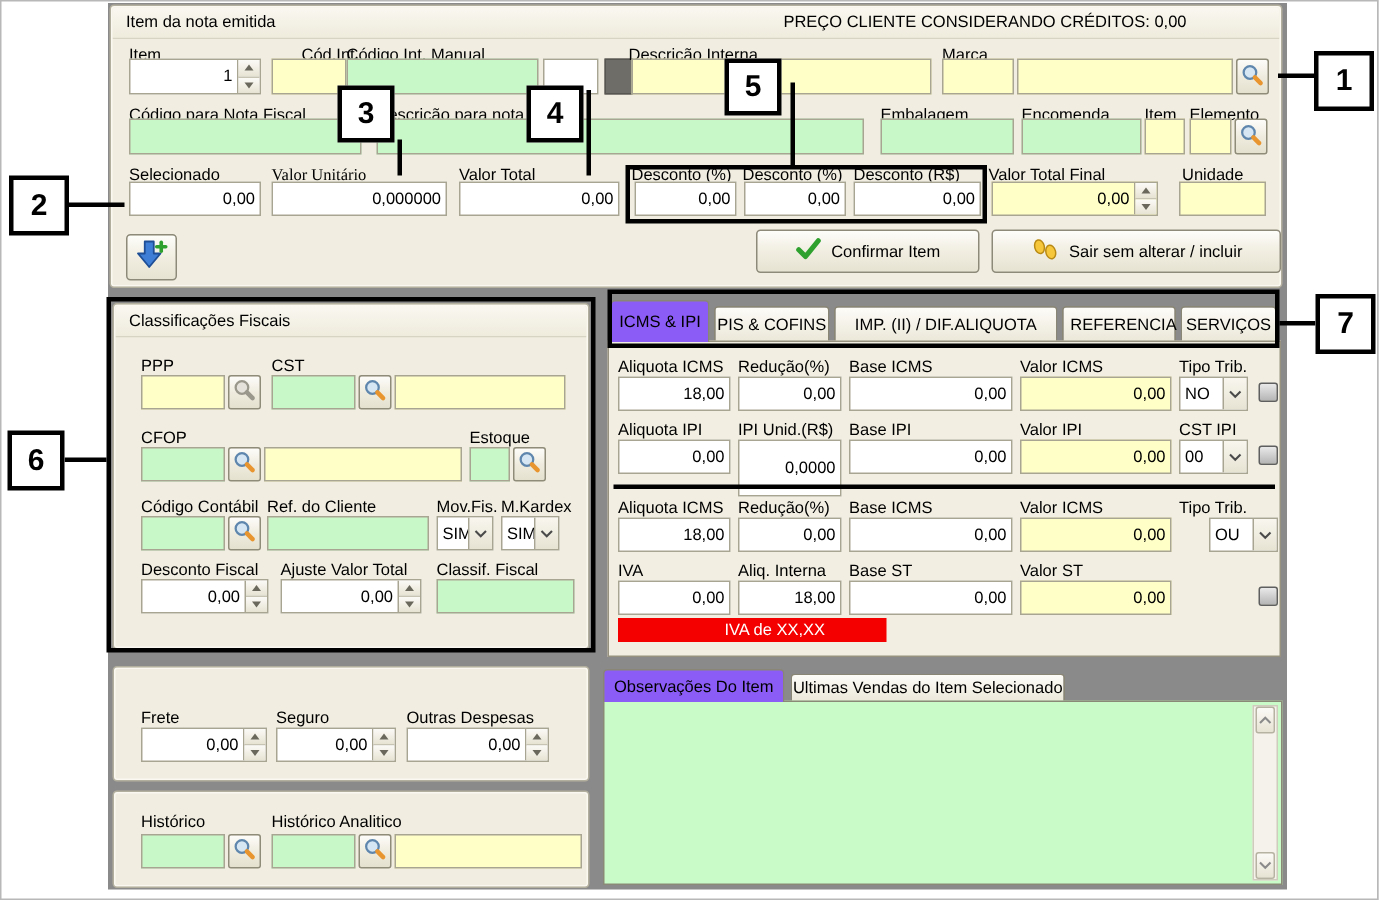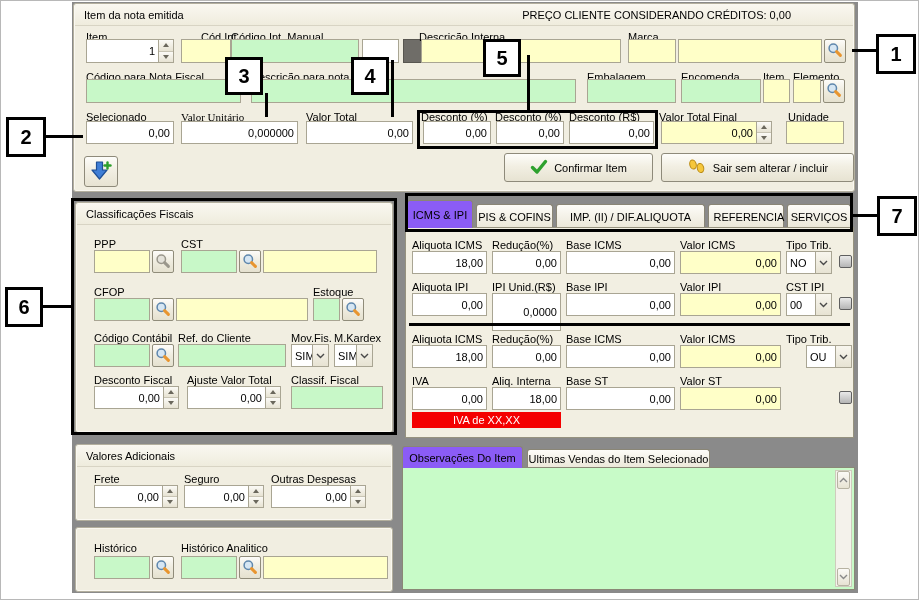--- a/index.html
+++ b/index.html
@@ -38,21 +38,21 @@
   .tab{position:absolute;box-sizing:border-box;border:1px solid #8a8676;border-bottom:none;
        border-radius:3px 3px 0 0;background:linear-gradient(#fdfcf8,#ebe7d8);
        display:flex;align-items:center;justify-content:center;white-space:nowrap;padding:0 6px;}
   .tab.active{background:#8b5cf6;z-index:6;}
   .tabpage{position:absolute;background:#f2efe2;border:1px solid #96927f;box-sizing:border-box;}
   .callout{position:absolute;width:40px;height:40px;background:#fff;border:3px solid #000;
        box-sizing:border-box;display:flex;align-items:center;justify-content:center;
        font-weight:bold;font-size:20px;z-index:50;}
   .cline{position:absolute;background:#000;z-index:49;}
   .bracket{position:absolute;border:3px solid #000;box-sizing:border-box;z-index:40;pointer-events:none;}
-  .banner{position:absolute;background:#f40000;color:#fff;display:flex;align-items:center;justify-content:center;}
+  .banner{position:absolute;background:#f40000;color:#fff;display:flex;align-items:center;justify-content:center;padding-left:30px;}
   .darkbox{position:absolute;background:#6f6d68;border:1px solid #585650;box-sizing:border-box;}
   .sbar{position:absolute;width:17px;background:#f4f2eb;border:1px solid #cfccbd;box-sizing:border-box;}
   .sbtn{position:absolute;left:1px;right:1px;height:16px;border:1px solid #b7b3a2;border-radius:2px;
        background:linear-gradient(#fbfaf6,#e7e3d3);display:flex;align-items:center;justify-content:center;color:#7a7a7a;}
 </style>
 </head>
 <body>
 
 <div class="screen">
   <div class="winbg"></div>
@@ -299,23 +299,20 @@
           <span class="sp dn"></span>
         </span>
     </div>
     <div class="lbl" style="left:215px;top:171px;">Classif. Fiscal</div>
     <div class="fld green" style="left:215px;top:183px;width:92px;height:23px;">
         <span class="val"></span>
       </div>
   </div>
 
   <div class="panel" style="left:75px;top:444px;width:318px;height:77px;">
-    <div class="caption">
-        <span>Valores Adicionais</span>
-      </div>
     <div class="lbl" style="left:18px;top:28px;">Frete</div>
     <div class="fld num" style="left:18px;top:40px;width:84px;height:23px;">
       <span class="val">0,00</span>
       <span class="spinbox">
           <span class="sp up"></span>
           <span class="sp dn"></span>
         </span>
     </div>
     <div class="lbl" style="left:108px;top:28px;">Seguro</div>
     <div class="fld num" style="left:108px;top:40px;width:80px;height:23px;">

